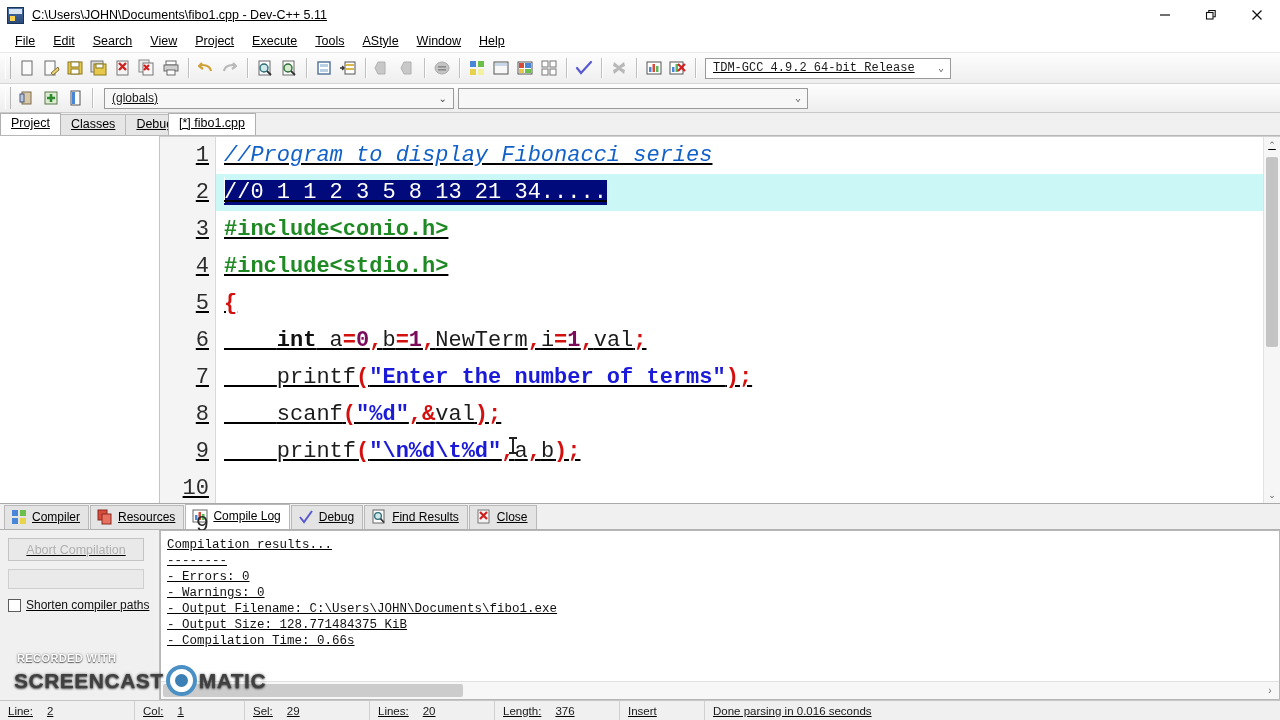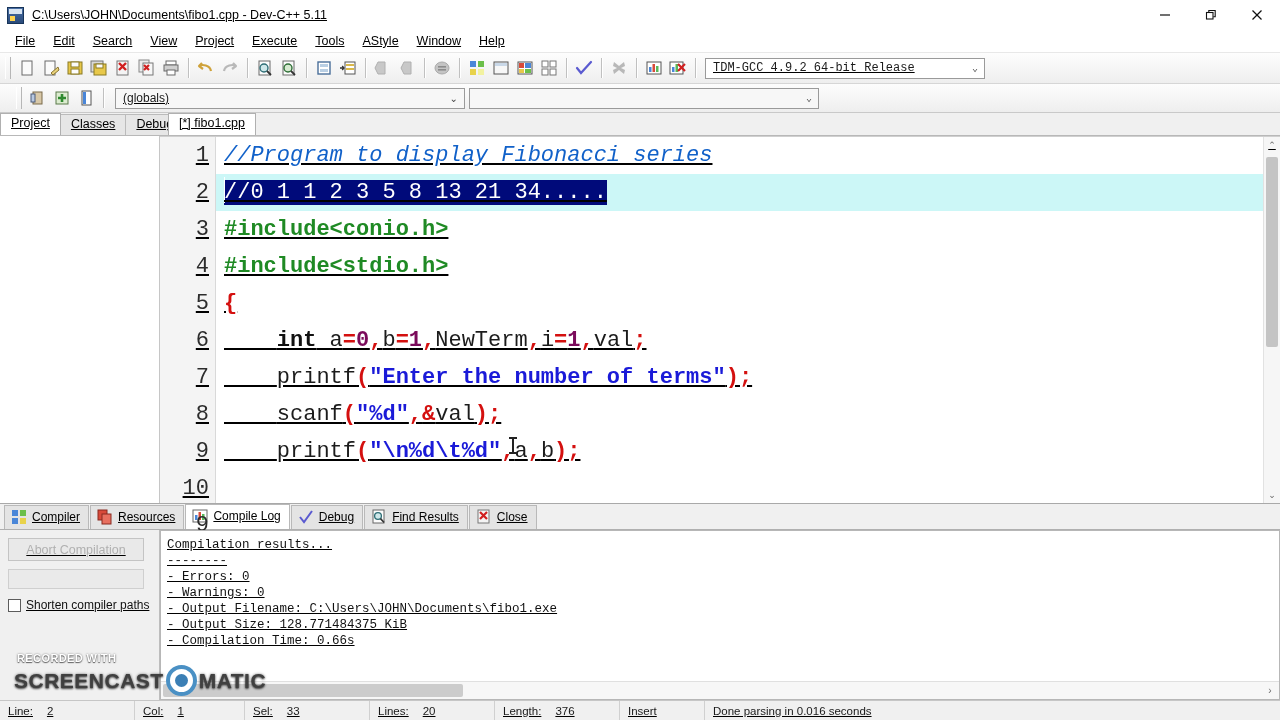--- a/index.html
+++ b/index.html
@@ -74,21 +74,21 @@
     background: linear-gradient(#fdfdfd, #eeeeee);
     border-bottom: 1px solid #d6d6d6;
     display: flex; align-items: center;
     padding-left: 4px;
   }
   .toolbar2 {
     height: 28px; min-height: 28px;
     background: linear-gradient(#fdfdfd, #eeeeee);
     border-bottom: 1px solid #c9c9c9;
     display: flex; align-items: center;
-    padding-left: 15px;
+    padding-left: 4px;
   }
   .tb-grip {
     width: 4px; height: 22px; margin: 0 4px 0 1px;
     border-left: 1px solid #ffffff;
     border-right: 1px solid #b6b6b6;
     flex: none;
   }
   .tb-sep {
     width: 1px; height: 20px; margin: 0 5px;
     background: #c0c0c0;
@@ -111,21 +111,21 @@
     font-family: "Liberation Mono", monospace;
     font-size: 12px; color: #1a1a1a;
     box-sizing: border-box;
     position: relative;
   }
   .combo .cval { padding-left: 7px; white-space: nowrap; overflow: hidden; }
   .combo .carrow {
     position: absolute; right: 6px; top: 0; bottom: 0;
     display: flex; align-items: center; color: #444; font-size: 10px;
   }
-  .combo-compiler { width: 280px; margin-left: 4px; }
+  .combo-compiler { width: 246px; margin-left: 4px; }
   .combo-globals {
     width: 350px; margin-left: 6px;
     font-family: "Liberation Sans", sans-serif; font-size: 12px;
     background: #f7f7f7;
   }
   .combo-member {
     width: 350px; margin-left: 4px;
     background: #f7f7f7;
   }
 
@@ -812,21 +812,21 @@
     <div class="sb-cell" style="width:135px;">
       <span class="sb-key">Line:</span>
       <span>2</span>
     </div>
     <div class="sb-cell" style="width:110px;">
       <span class="sb-key">Col:</span>
       <span>1</span>
     </div>
     <div class="sb-cell" style="width:125px;">
       <span class="sb-key">Sel:</span>
-      <span>33</span>
+      <span>29</span>
     </div>
     <div class="sb-cell" style="width:125px;">
       <span class="sb-key">Lines:</span>
       <span>20</span>
     </div>
     <div class="sb-cell" style="width:125px;">
       <span class="sb-key">Length:</span>
       <span>376</span>
     </div>
     <div class="sb-cell" style="width:85px;">Insert</div>

